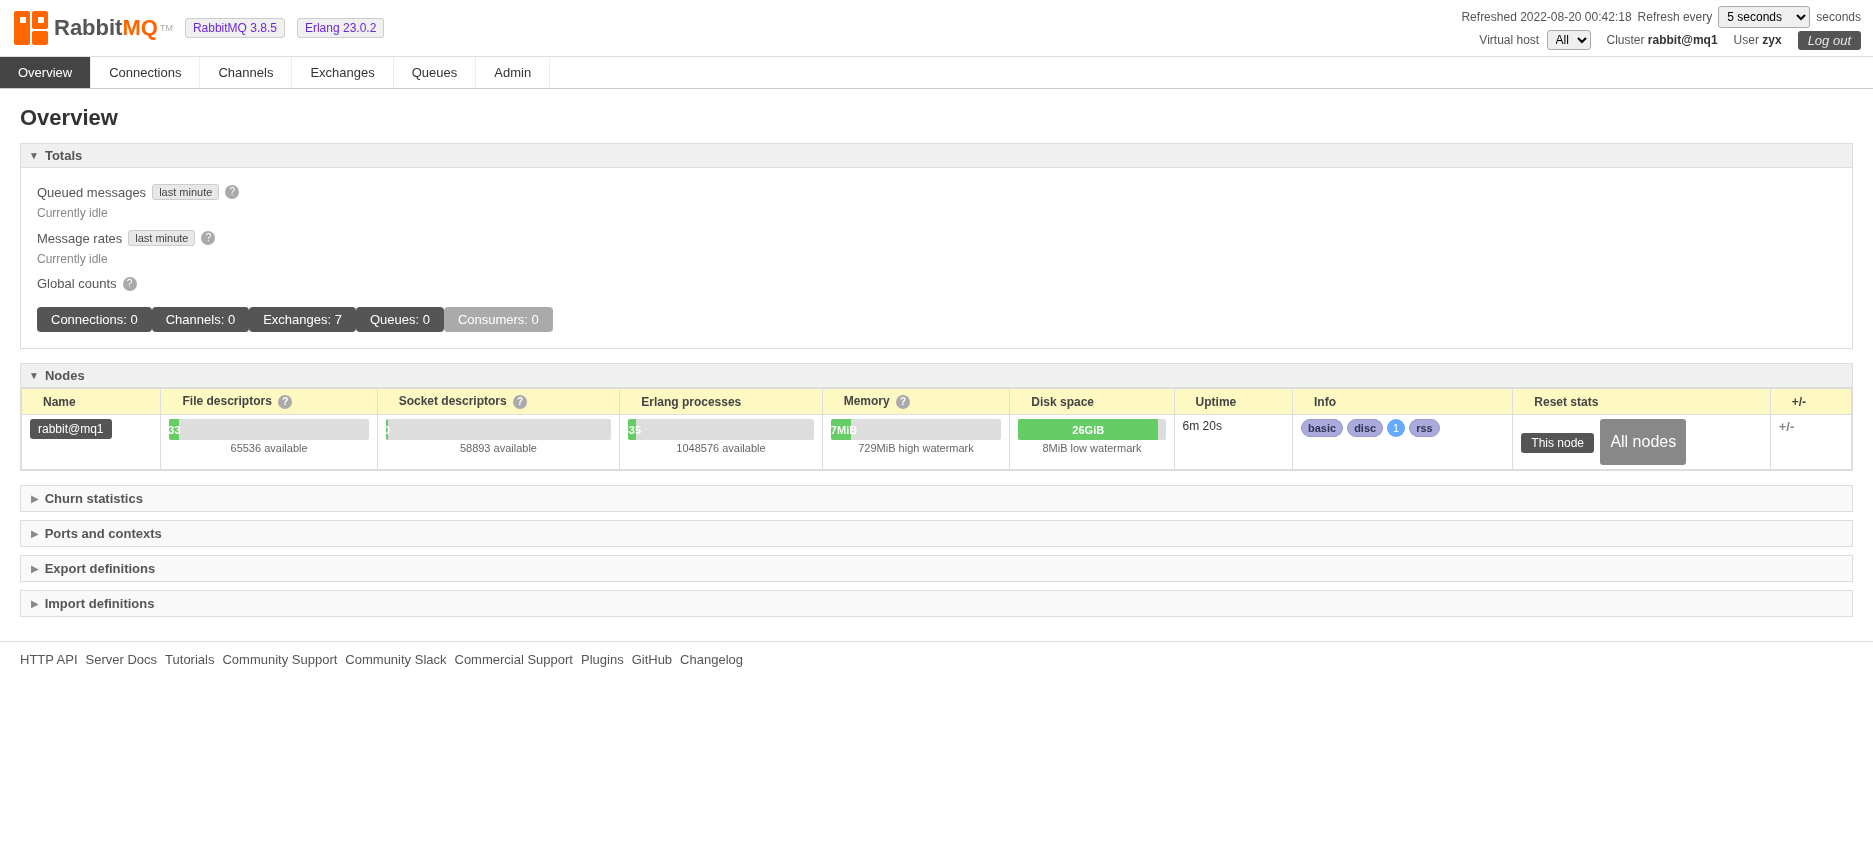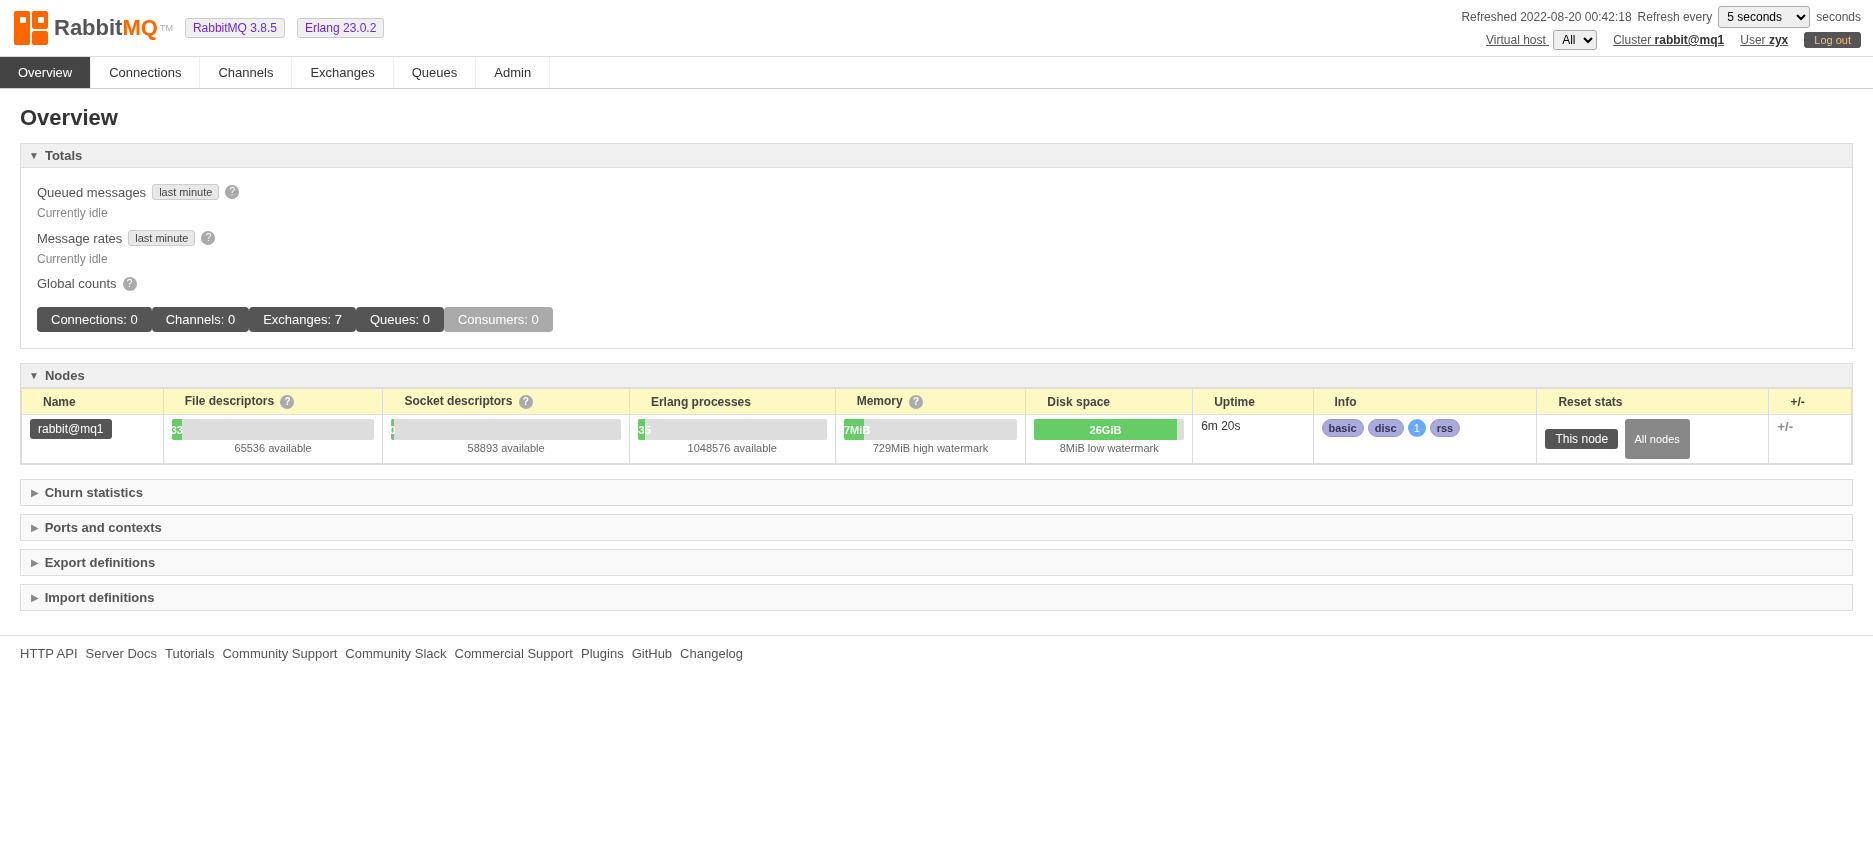--- a/index.html
+++ b/index.html
@@ -42,21 +42,21 @@
       font-size: 12px;
       border: 1px solid #aaa;
       border-radius: 3px;
     }
     #top-right .meta-row {
       display: flex;
       align-items: center;
       justify-content: flex-end;
       gap: 16px;
     }
-    #top-right .meta-item { font-size: 12px; text-decoration: underline; }
+    #top-right .meta-item { font-size: 12px; }
     #top-right .meta-item strong { color: #333; }
 
     
     #nav {
       background: #fff;
       border-bottom: 1px solid #ccc;
       display: flex;
       gap: 0;
     }
     .nav-item {
@@ -199,21 +199,21 @@
       font-size: 12px;
       cursor: pointer;
       margin-right: 3px;
     }
     .reset-btn-all {
       background: #888;
       color: #fff;
       border: none;
       border-radius: 3px;
       padding: 14px 10px;
-      font-size: 11px;
+      font-size: 16px;
       cursor: pointer;
     }
     .plus-minus {
       font-size: 13px;
       color: #888;
       font-weight: bold;
     }
 
     
     .collapsible-section { margin-bottom: 8px; }
@@ -281,21 +281,21 @@
         <select style="margin-left:4px;font-size:12px;padding:1px 4px;border:1px solid #aaa;border-radius:3px;">
           <option>All</option>
         </select>
       </span>
       <span class="meta-item">
         <span>Cluster</span> <strong>rabbit@mq1</strong>
       </span>
       <span class="meta-item">
         <span>User</span> <strong>zyx</strong>
       </span>
-      <button class="logout-btn" style="background:#555;color:#fdba74;border:none;border-radius:3px;padding:2px 10px;cursor:pointer;font-size:11px;">Log out</button>
+      <button class="logout-btn" style="background:#555;color:#e5e5e5;border:none;border-radius:3px;padding:2px 10px;cursor:pointer;font-size:13px;font-style:italic;">Log out</button>
     </div>
   </div>
 </div>
 
 <div id="nav">
   <a class="nav-item active">Overview</a>
   <a class="nav-item">Connections</a>
   <a class="nav-item">Channels</a>
   <a class="nav-item">Exchanges</a>
   <a class="nav-item">Queues</a>

